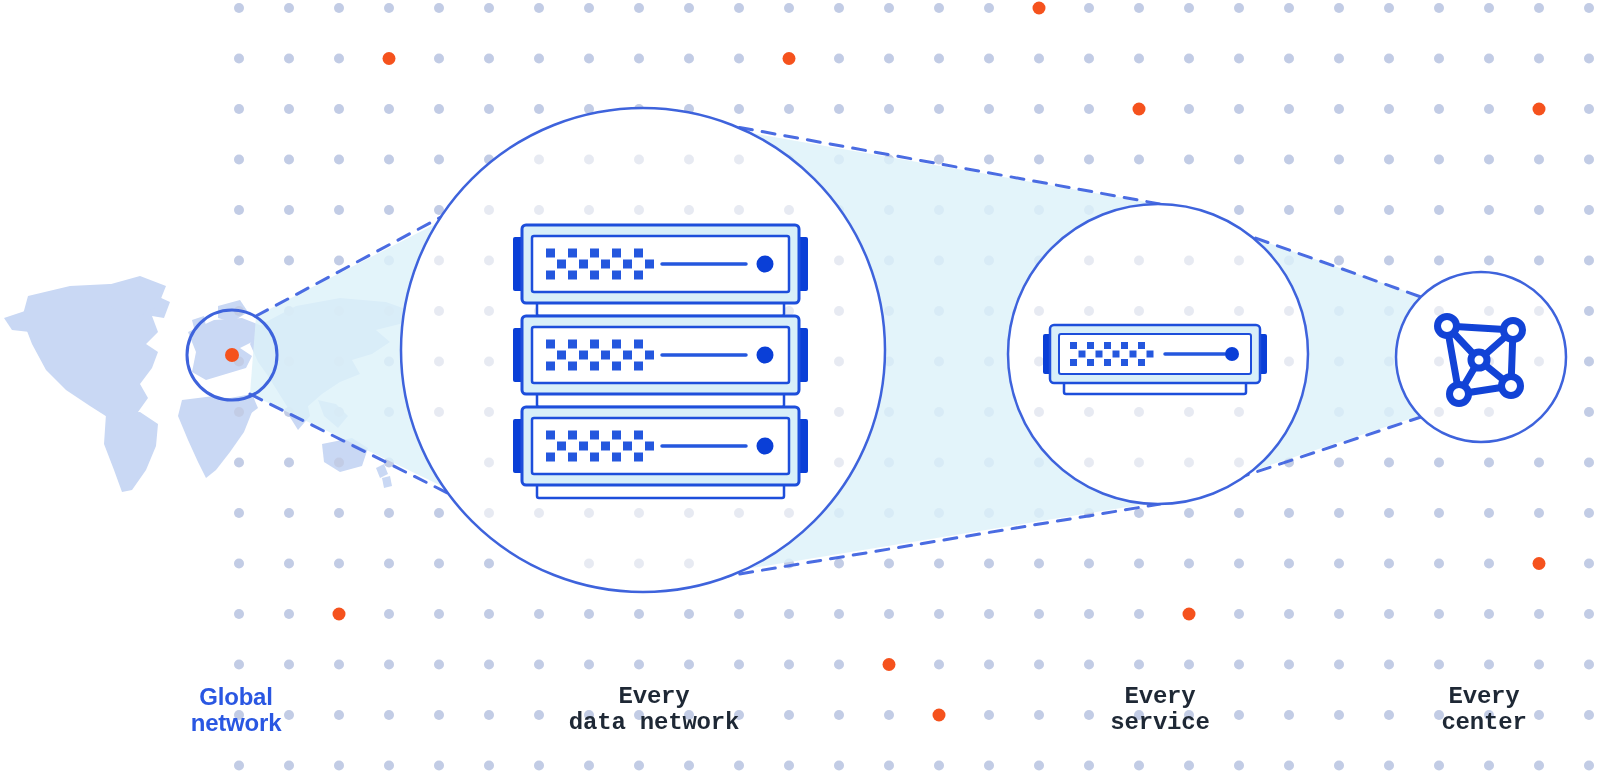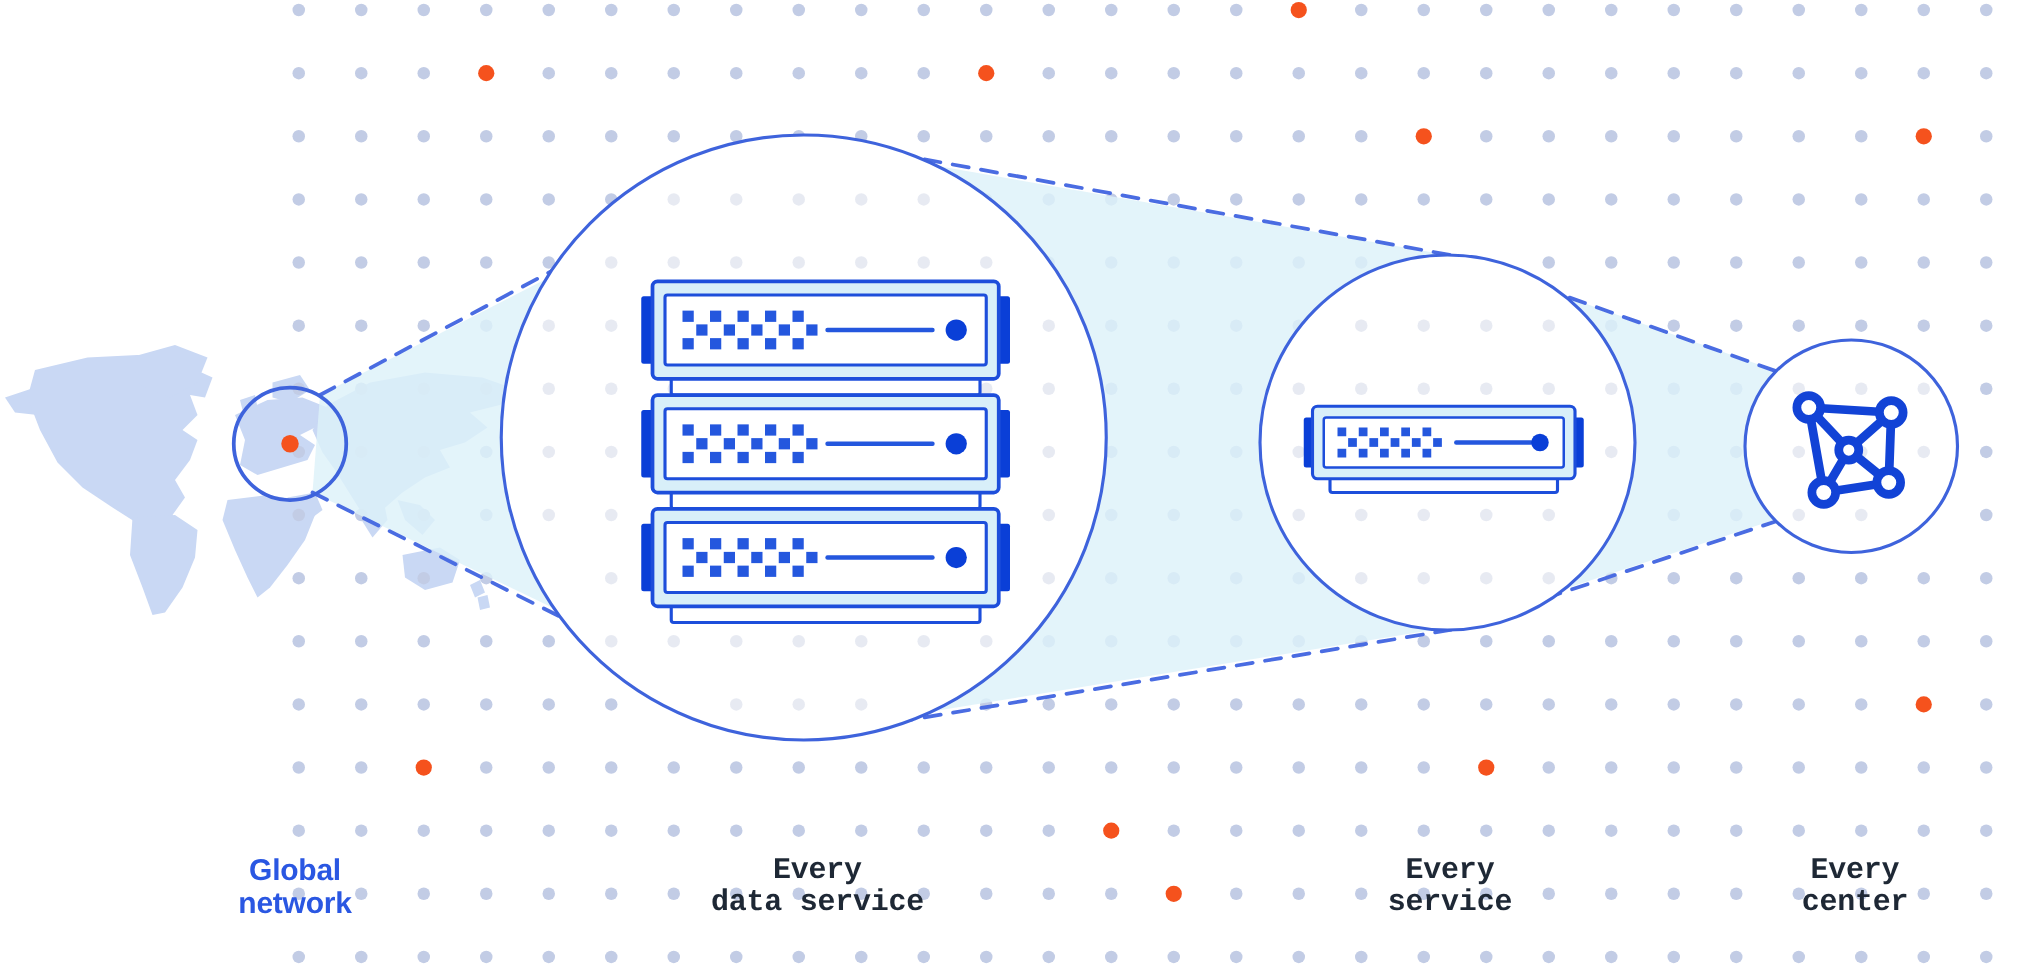--- a/index.html
+++ b/index.html
@@ -620,21 +620,21 @@
         <circle cx="1479" cy="360" r="8" fill="#FFFFFF" stroke="#1243D6" stroke-width="7"></circle>
       </g>
     </svg>
 
   <div class="label blue" id="label-global">
     <span>Global</span>
     <span>network</span>
   </div>
   <div class="label dark" id="label-datacenter">
     <span>Every</span>
-    <span>data service</span>
+    <span>data network</span>
   </div>
   <div class="label dark" id="label-server">
     <span>Every</span>
     <span>service</span>
   </div>
   <div class="label dark" id="label-service">
     <span>Every</span>
     <span>center</span>
   </div>
 </div>

